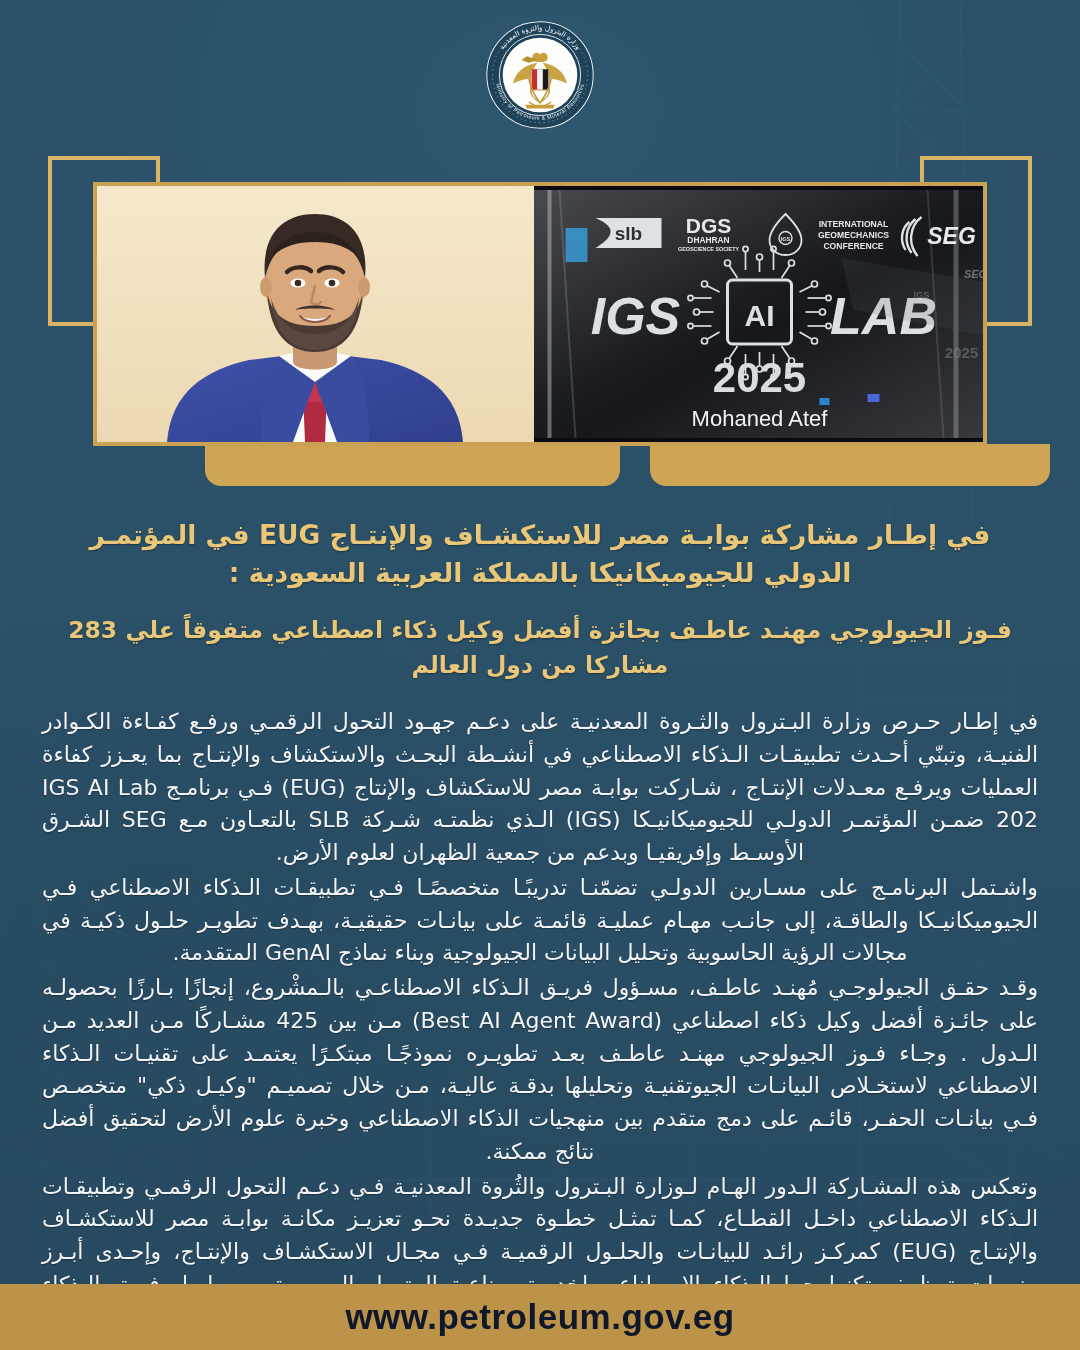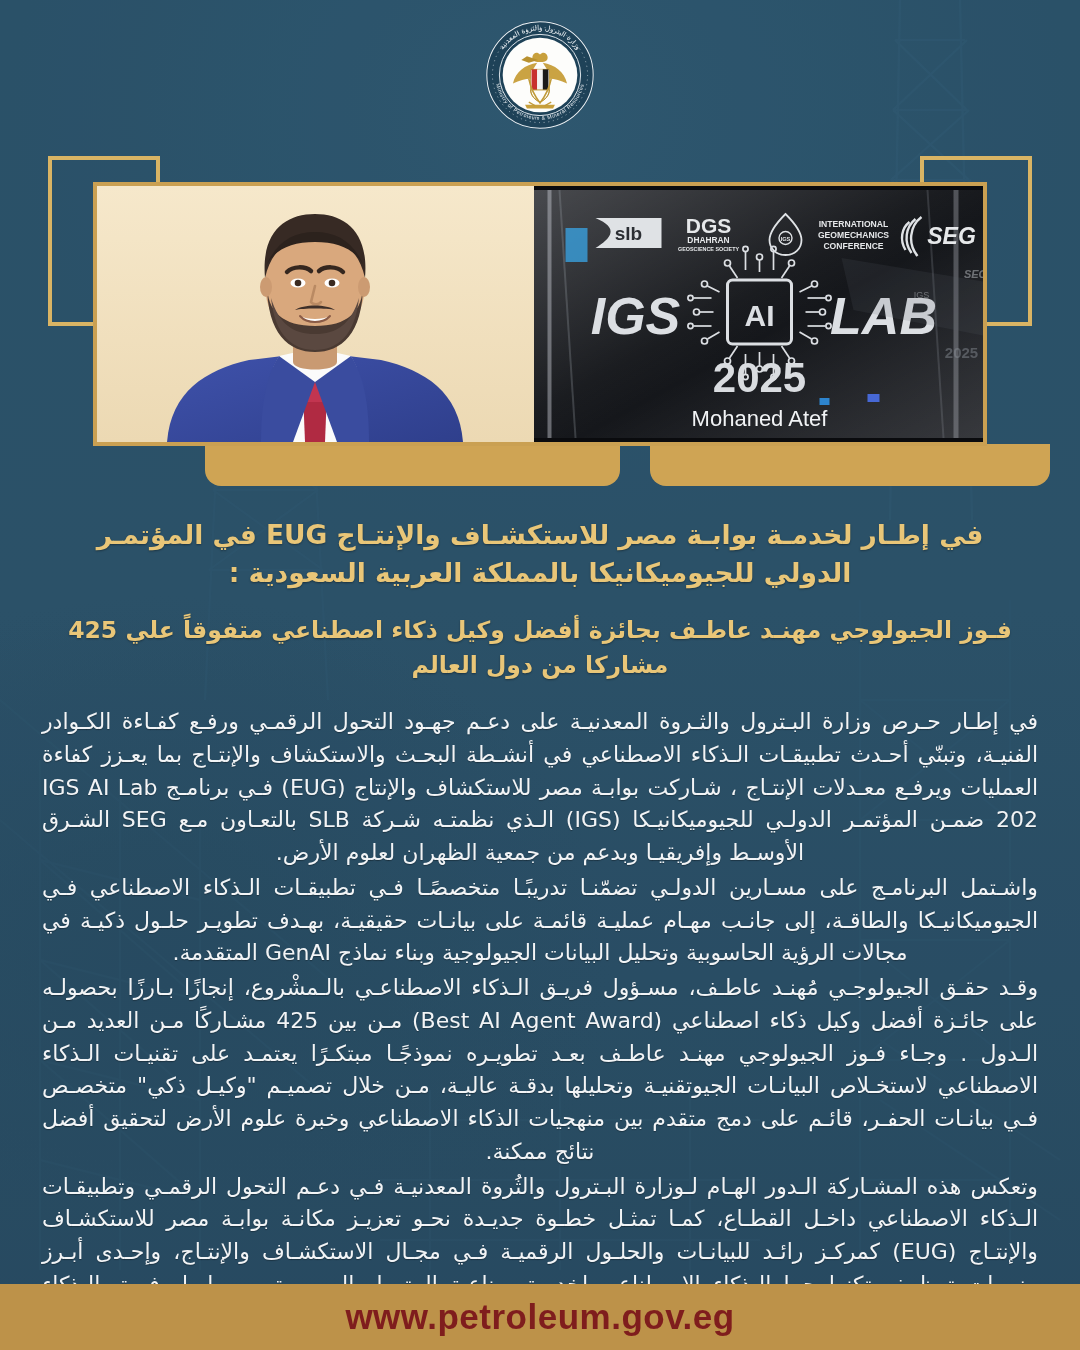--- a/index.html
+++ b/index.html
@@ -158,21 +158,21 @@
     position: absolute;
     left: 0; right: 0; bottom: 0;
     height: 66px;
     background: #bd9249;
     display: flex;
     align-items: center;
     justify-content: center;
     z-index: 5;
   }
   .footer-url {
-    color: #7f1d1d;
+    color: #0f172a;
     font-size: 35px;
     font-weight: bold;
     letter-spacing: .5px;
     direction: ltr;
     font-family: "Liberation Sans", sans-serif;
     text-align: right;
   }
 </style>
 </head>
 <body>
@@ -439,22 +439,22 @@
           <rect x="296" y="212" width="10" height="7" fill="#2f8fe0" opacity=".9"></rect>
           <rect x="344" y="208" width="12" height="8" fill="#4a6fe8" opacity=".9"></rect>
         </svg>
       </div>
     </div>
 
   </div>
 </div>
 
 <div class="headline-block">
-  <div class="headline">في إطـار لخدمـة بوابـة مصر للاستكشـاف والإنتـاج EUG في المؤتمـر الدولي للجيوميكانيكا بالمملكة العربية السعودية :</div>
-  <div class="subheadline">فـوز الجيولوجي مهنـد عاطـف بجائزة أفضل وكيل ذكاء اصطناعي متفوقاً علي 425 مشاركا من دول العالم</div>
+  <div class="headline">في إطـار مشاركة بوابـة مصر للاستكشـاف والإنتـاج EUG في المؤتمـر الدولي للجيوميكانيكا بالمملكة العربية السعودية :</div>
+  <div class="subheadline">فـوز الجيولوجي مهنـد عاطـف بجائزة أفضل وكيل ذكاء اصطناعي متفوقاً علي 283 مشاركا من دول العالم</div>
 </div>
 
 <div class="body-block">
   <p class="para">في إطـار حـرص وزارة البـترول والثـروة المعدنيـة على دعـم جهـود التحول الرقمـي ورفـع كفـاءة الكـوادر الفنيـة، وتبنّي أحـدث تطبيقـات الـذكاء الاصطناعي في أنشـطة البحـث والاستكشاف والإنتـاج بما يعـزز كفاءة العمليات ويرفـع معـدلات الإنتـاج ، شـاركت بوابـة مصر للاستكشاف والإنتاج (EUG) فـي برنامـج IGS AI Lab 202 ضمـن المؤتمـر الدولـي للجيوميكانيـكا (IGS) الـذي نظمتـه شـركة SLB بالتعـاون مـع SEG الشـرق الأوسـط وإفريقيـا وبدعم من جمعية الظهران لعلوم الأرض.</p>
   <p class="para">واشـتمل البرنامـج على مسـارين الدولـي تضمّنـا تدريبًـا متخصصًـا فـي تطبيقـات الـذكاء الاصطناعي فـي الجيوميكانيـكا والطاقـة، إلى جانـب مهـام عمليـة قائمـة على بيانـات حقيقيـة، بهـدف تطويـر حلـول ذكيـة في مجالات الرؤية الحاسوبية وتحليل البيانات الجيولوجية وبناء نماذج GenAI المتقدمة.</p>
   <p class="para">وقـد حقـق الجيولوجـي مُهنـد عاطـف، مسـؤول فريـق الـذكاء الاصطناعـي بالـمشْروع، إنجازًا بـارزًا بحصولـه على جائـزة أفضل وكيل ذكاء اصطناعي (Best AI Agent Award) مـن بين 425 مشـاركًا مـن العديد مـن الـدول . وجـاء فـوز الجيولوجي مهنـد عاطـف بعـد تطويـره نموذجًـا مبتكـرًا يعتمـد على تقنيـات الـذكاء الاصطناعي لاستخـلاص البيانـات الجيوتقنيـة وتحليلها بدقـة عاليـة، مـن خلال تصميـم "وكيـل ذكي" متخصـص فـي بيانـات الحفـر، قائـم على دمج متقدم بين منهجيات الذكاء الاصطناعي وخبرة علوم الأرض لتحقيق أفضل نتائج ممكنة.</p>
   <p class="para">وتعكس هذه المشـاركة الـدور الهـام لـوزارة البـترول والثُروة المعدنيـة فـي دعـم التحول الرقمـي وتطبيقـات الـذكاء الاصطناعي داخـل القطـاع، كمـا تمثـل خطـوة جديـدة نحـو تعزيـز مكانـة بوابـة مصر للاستكشـاف والإنتـاج (EUG) كمركـز رائـد للبيانـات والحلـول الرقميـة فـي مجـال الاستكشـاف والإنتـاج، وإحـدى أبـرز منصـات توظيـف تكنولوجيـا الـذكاء الاصطناعي لخدمـة صناعـة البـترول المصريـة ، ويواصل فريق الـذكاء الاصطناعـي فـي البوابـة العمل على تطوير حلول مبتكرة تدعم رؤية الوزارة.</p>
 </div>
 
 <div class="footer">

